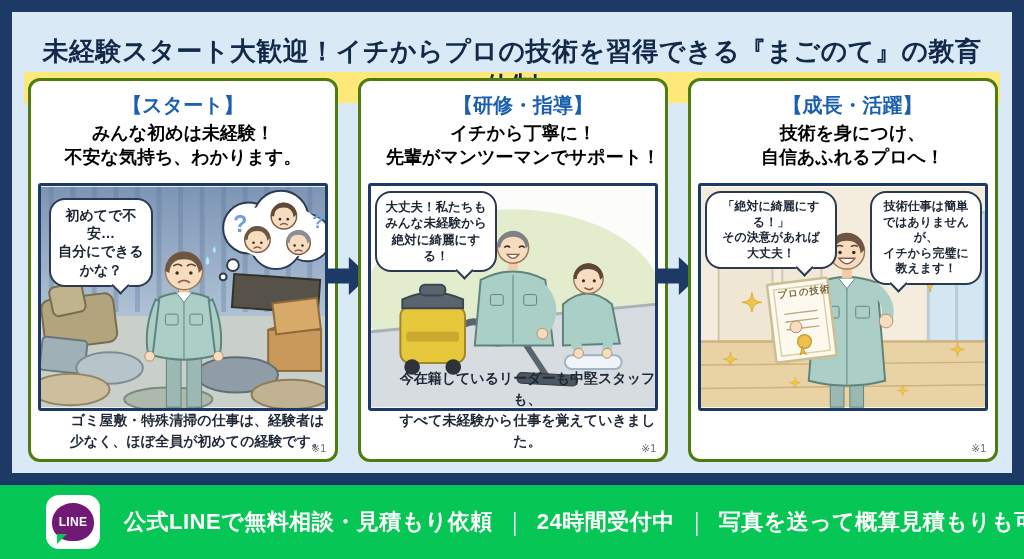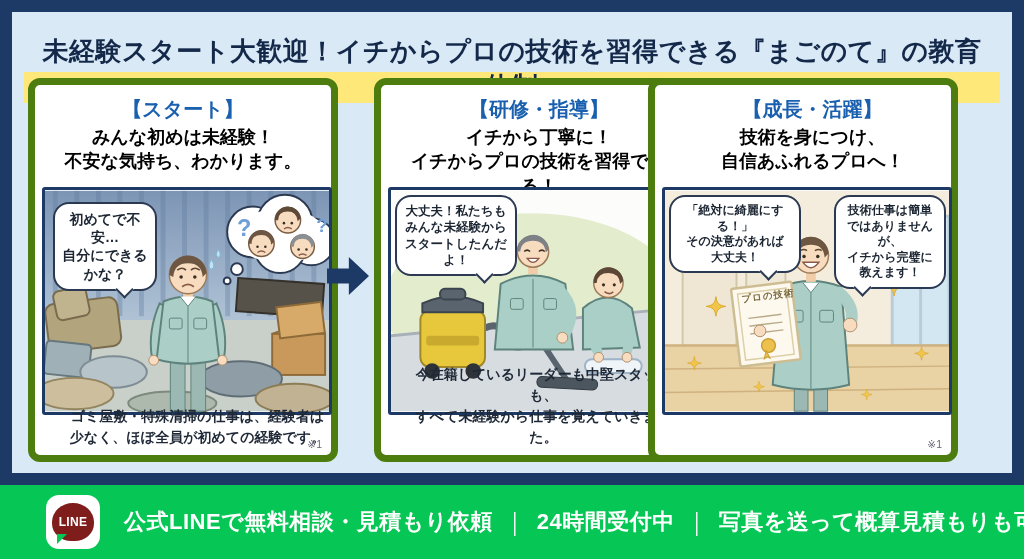--- a/index.html
+++ b/index.html
@@ -5,22 +5,22 @@
   * { margin:0; padding:0; box-sizing:border-box; }
   body { font-family:"Liberation Sans","DejaVu Sans",sans-serif; background:#fff; }
   .frame { position:relative; width:1024px; height:559px; overflow:hidden; background:#d9eaf6; }
   .main { position:absolute; left:0; top:0; width:1024px; height:485px;
           border:12px solid #1d3a66; background:#d9eaf6; }
   .title-row { position:absolute; left:12px; right:12px; top:20px; text-align:center; }
   .title-hl { display:inline-block; font-size:26px; font-weight:800; color:#14294a;
               letter-spacing:.5px; padding:2px 10px 4px;
               background:linear-gradient(to bottom, transparent 52%, #ffe87a 52%, #ffe87a 94%, transparent 94%); }
   .panel { position:absolute; top:78px; width:310px; height:384px; background:#fff;
-           border:7px solid #4d7c0f; border-radius:12px; }
-  .p1 { left:28px; } .p2 { left:374px;padding-left:20px; } .p3 { left:648px;padding-left:19px; }
+           border:3px solid #4d7c0f; border-radius:12px; }
+  .p1 { left:28px; } .p2 { left:358px;padding-left:20px; } .p3 { left:688px;padding-left:19px; }
   .tag { margin-top:11px; text-align:center; font-size:20px; font-weight:800; color:#1a60ae; }
   .heading { margin-top:2px; text-align:center; font-size:18px; font-weight:800; color:#000000;
              line-height:1.35; white-space:pre-line; }
   .illus { position:absolute; left:7px; top:102px; width:290px; height:228px;
            border:3px solid #1d3a66; border-radius:3px; overflow:hidden; background:#fff; }
   .illus svg { display:block; width:100%; height:100%; }
   .bubble { position:absolute; background:#fff; border:2px solid #2b3a52; border-radius:16px;
             padding:6px 5px; font-size:12.5px; font-weight:800; color:#1c2633; line-height:1.3;
             text-align:center; white-space:pre-line; }
   .bubble::after { content:""; position:absolute; width:11px; height:11px; background:#fff;
@@ -38,21 +38,21 @@
   .caption { position:absolute; bottom:7px; left:0; right:0; text-align:center; font-size:14px;
              font-weight:800; color:#1e2836; line-height:1.5; white-space:pre-line;margin-left:29px; }
   .note { position:absolute; bottom:5px; right:9px; font-size:10.5px; font-weight:400; color:#667; }
   .arrow { position:absolute; top:257px; width:42px; height:38px; background:#1d3a66;
            clip-path:polygon(0 30%, 52% 30%, 52% 0, 100% 50%, 52% 100%, 52% 70%, 0 70%); }
   .a1 { left:327px; } .a2 { left:657px; }
   .footer { position:absolute; left:0; bottom:0; width:1024px; height:74px; background:#06c755;
             display:flex; align-items:center; cursor:pointer; }
   .line-icon { width:54px; height:54px; margin-left:46px; background:#fff; border-radius:13px;
             display:flex; align-items:center; justify-content:center; flex:0 0 auto; }
-  .line-bubble { position:relative; width:42px; height:38px; background:#7f1d1d;
+  .line-bubble { position:relative; width:42px; height:38px; background:#701a75;
             border-radius:50% 50% 46% 46%; display:flex; align-items:center; justify-content:center; }
   .line-bubble::after { content:""; position:absolute; left:5px; bottom:-3px; width:10px; height:10px;
             background:#06c755; clip-path:polygon(0 0, 100% 0, 0 100%); }
   .line-bubble span { color:#fff; font-size:12px; font-weight:800; letter-spacing:.3px; }
   .footer-text { display:flex; align-items:center; margin-left:24px; color:#fff;
             font-size:22px; font-weight:800; letter-spacing:.5px; white-space:nowrap; }
   .footer-sep { font-weight:400; padding:0 10px; opacity:.95; font-size:24px; }
 </style>
 </head>
 <body>
@@ -165,21 +165,21 @@
     <div class="caption">ゴミ屋敷・特殊清掃の仕事は、経験者は
 少なく、ほぼ全員が初めての経験です。</div>
     <div class="note">※1</div>
   </div>
 
   <div class="arrow a1"></div>
 
   <div class="panel p2">
     <div class="tag">【研修・指導】</div>
     <div class="heading">イチから丁寧に！
-イチからプロの技術を習得できる！</div>
+先輩がマンツーマンでサポート！</div>
     <div class="illus">
       <svg viewBox="0 0 290 225">
         <rect width="290" height="225" fill="#fcfdfb"></rect>
         <ellipse cx="145" cy="115" rx="152" ry="92" fill="#e3edcd"></ellipse>
         <path d="M0,148 L290,120 L290,225 L0,225 Z" fill="#d7dce1"></path>
         <path d="M0,148 L290,120" stroke="#a8b1ba" stroke-width="3" fill="none"></path>
         <g>
           <path d="M96,140 C122,128 112,168 136,158 S158,148 162,160" fill="none" stroke="#59646f" stroke-width="7" stroke-linecap="round"></path>
           <rect x="30" y="122" width="66" height="58" rx="10" fill="#e7c83c" stroke="#a08829" stroke-width="2"></rect>
           <path d="M32,124 h62 v-9 q-31,-14 -62,0 z" fill="#59646f" stroke="#3c454f" stroke-width="2"></path>
@@ -213,21 +213,21 @@
           <circle cx="241" cy="170" r="5" fill="#f8dcc0" stroke="#b08e6e"></circle>
           <circle cx="222" cy="94" r="15" fill="#f8dcc0" stroke="#9c7a58" stroke-width="1.5"></circle>
           <path d="M207,94 a15,15 0 0 1 30,-2 l-3,3 q-1,-11 -12,-11 q-11,0 -12,10 z" fill="#5c4736"></path>
           <circle cx="217" cy="96" r="1.6" fill="#3a2e22"></circle>
             <circle cx="228" cy="96" r="1.6" fill="#3a2e22"></circle>
           <path d="M218,103 q5,4 9,0" stroke="#8a5a48" fill="none" stroke-width="1.6"></path>
         </g>
       </svg>
       <div class="bubble bb2l tail-r">大丈夫！私たちも
 みんな未経験から
-スタートしたんだよ！</div>
+絶対に綺麗にする！</div>
     </div>
     <div class="caption">今在籍しているリーダーも中堅スタッフも、
 すべて未経験から仕事を覚えていきました。</div>
     <div class="note">※1</div>
   </div>
 
   <div class="arrow a2"></div>
 
   <div class="panel p3">
     <div class="tag">【成長・活躍】</div>

